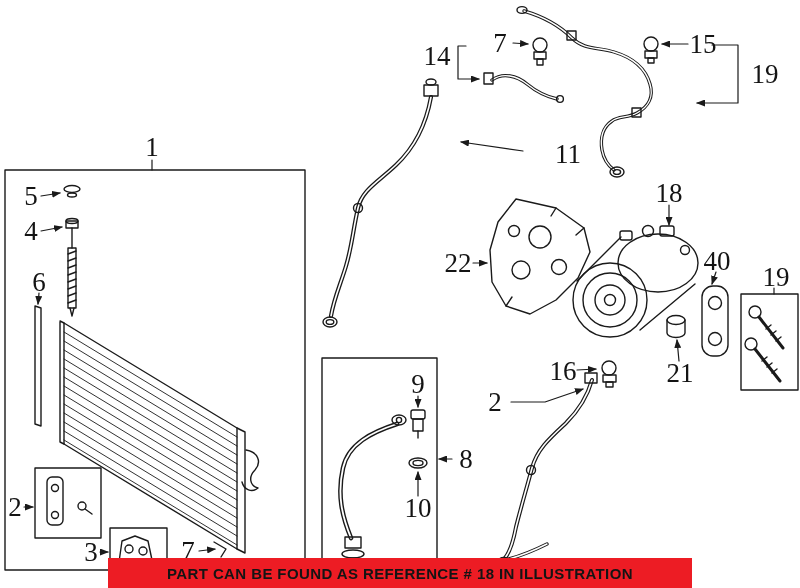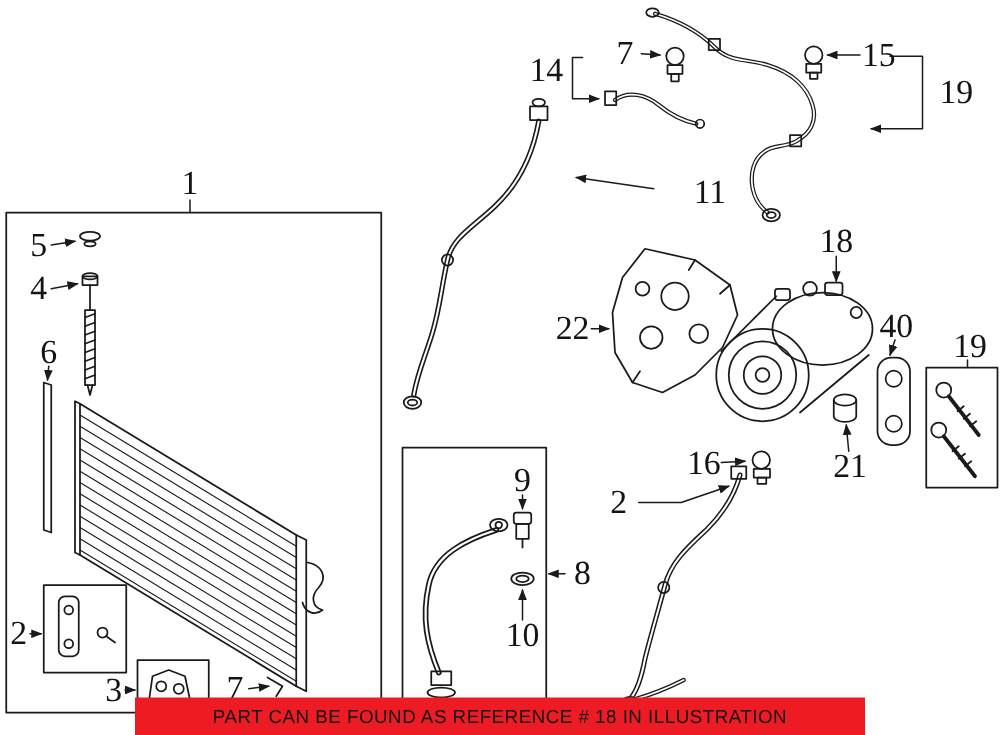--- a/index.html
+++ b/index.html
@@ -8,21 +8,21 @@
   .canvas { position:relative; width:800px; height:588px; background:#ffffff; }
   .canvas > svg { position:absolute; left:0; top:0; }
   .callout {
     position:absolute; transform:translate(-50%,-50%);
     font-family:"Liberation Serif", serif; font-size:27px; line-height:1;
     color:#141414; user-select:none; white-space:nowrap;
   }
   .banner {
     position:absolute; left:108px; top:558px; width:584px; height:30px;
     display:flex; align-items:center; justify-content:center;
-    font-weight:normal; font-size:15px; letter-spacing:0.4px; white-space:nowrap;
+    font-weight:bold; font-size:15px; letter-spacing:0.4px; white-space:nowrap;
     font-family:"Liberation Sans", sans-serif; z-index:5;
   }
 </style>
 </head>
 <body>
 
 <div class="canvas">
 
   <svg width="800" height="588" viewBox="0 0 800 588">
     <defs>

